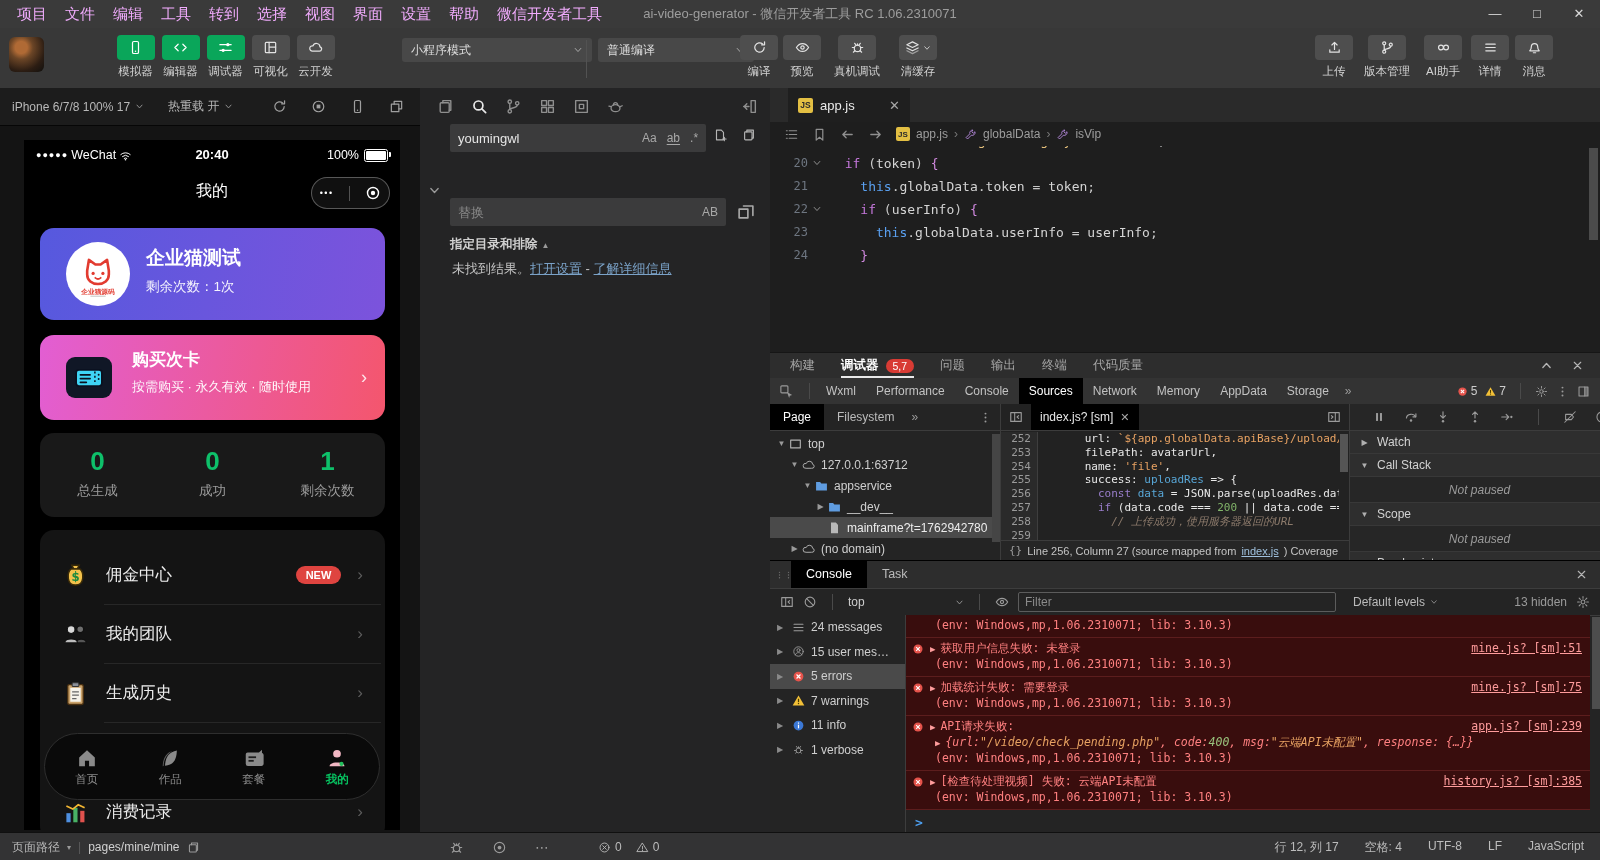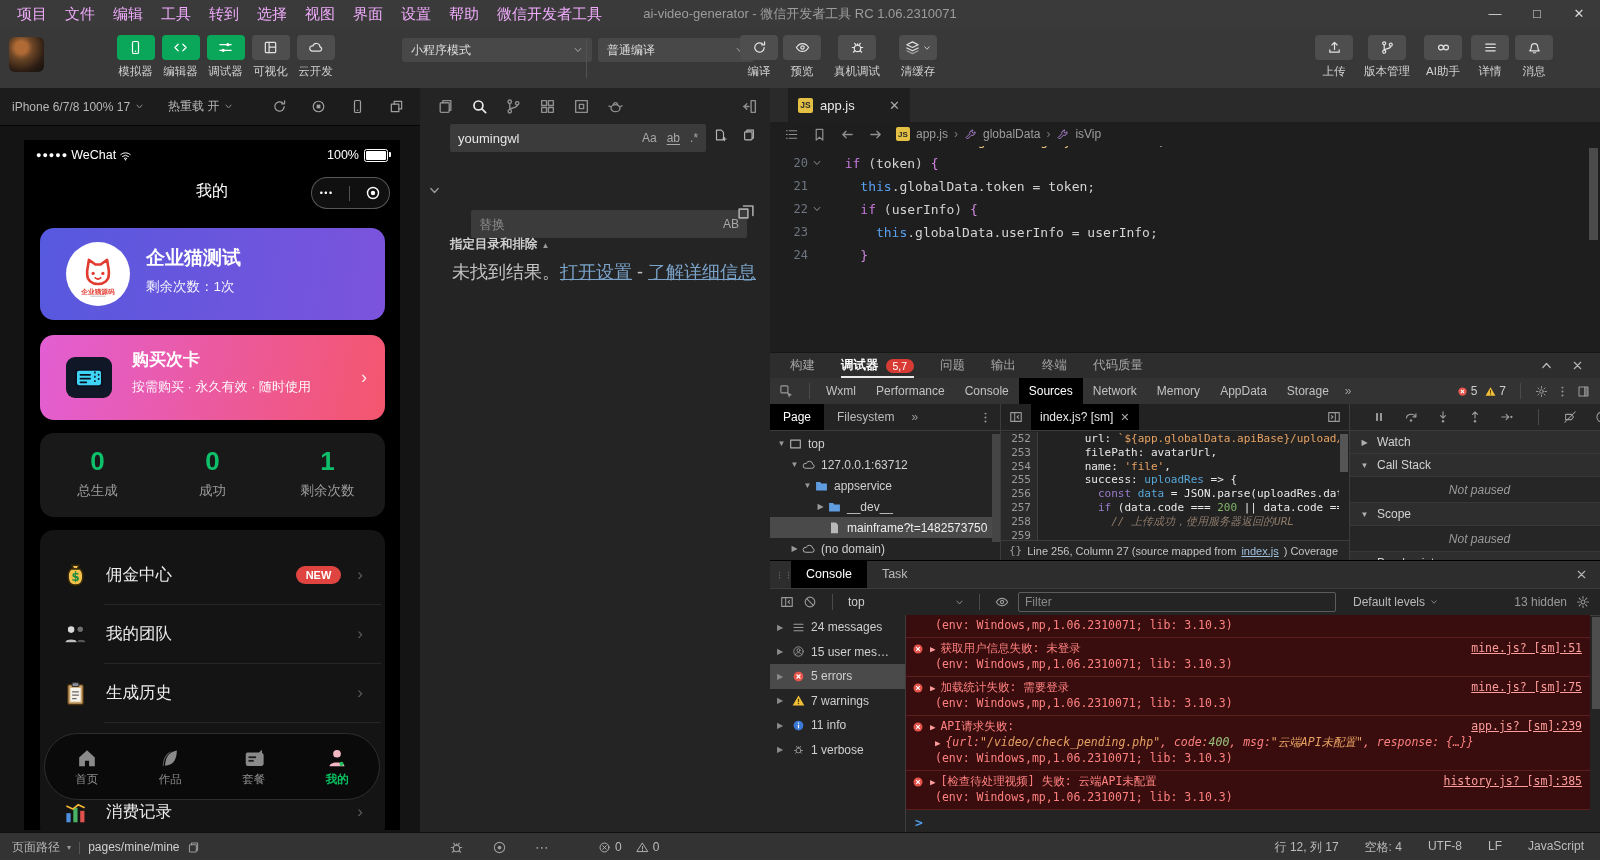--- a/index.html
+++ b/index.html
@@ -100,29 +100,29 @@
   #searchpanel{position:absolute;left:420px;top:88px;width:350px;height:744px;background:#242425;border-right:1px solid #121212;}
   #act-row{height:36px;display:flex;align-items:center;gap:17px;padding-left:17px;}
   #act-row .ic{width:17px;height:17px;color:#8f8f8f;}
   #act-row .ic.active{color:#e8e8e8;}
   #act-collapse{margin-left:auto;margin-right:12px;}
   #search-head{position:absolute;left:30px;top:44px;font-size:11px;color:#cbcbcb;letter-spacing:.3px;}
   #search-head-icons{position:absolute;right:14px;top:40px;display:flex;gap:15px;}
   #search-head-icons .ic{width:14px;height:14px;color:#b5b5b5;}
   #toggle-replace{position:absolute;left:8px;top:96px;width:13px;height:13px;color:#9a9a9a;}
   .sinput{position:absolute;left:30px;height:28px;background:#3b3b3c;border-radius:2px;display:flex;align-items:center;}
-  #replace-input{top:122px;width:276px;margin-left:21px;}
+  #replace-input{top:110px;width:276px;}
   .sinput input{flex:1;min-width:0;background:none;border:none;outline:none;color:#e6e6e6;font-size:13px;padding:0 8px;font-family:inherit;}
   .sinput input::placeholder{color:#8a8a8a;}
   .inicons{display:flex;gap:10px;padding-right:8px;font-size:12px;color:#a8a8a8;align-items:center;}
   .inicons u{text-underline-offset:2px;}
   #replace-all{position:absolute;left:316px;top:113px;width:20px;height:20px;color:#a8a8a8;}
   #dirs-label{position:absolute;left:30px;top:148px;font-size:12.5px;color:#d0d0d0;font-weight:bold;}
   #dirs-label .tri{font-size:8px;color:#9a9a9a;margin-left:4px;}
-  #result-line{position:absolute;left:32px;top:172px;font-size:18px;color:#c4c4c4;}
+  #result-line{position:absolute;left:32px;top:172px;font-size:13px;color:#c4c4c4;}
   .slink{color:#7ba3c9;text-decoration:underline;cursor:pointer;}
 
   
   #editor{position:absolute;left:770px;top:88px;width:830px;height:264px;background:#1e1e1e;overflow:hidden;}
   #ed-tabs{position:absolute;left:0;top:0;right:0;height:34px;background:#2a2a2a;display:flex;z-index:3;}
   .ed-tab{margin-left:18px;width:122px;background:#1f1f1f;display:flex;align-items:center;padding:0 10px;gap:7px;font-size:13px;color:#eaeaea;box-sizing:border-box;}
   .jsbadge{width:15px;height:15px;background:#e3bf43;color:#2b2b2b;font-size:8.5px;font-weight:bold;display:inline-flex;
     align-items:center;justify-content:center;border-radius:2px;flex:none;}
   .tab-x{margin-left:auto;color:#a8a8a8;font-size:13px;}
   #breadcrumb{position:absolute;left:0;top:34px;right:0;height:24px;background:#1e1e1e;display:flex;align-items:center;
@@ -519,20 +519,21 @@
         <span id="p-carrier">
           <span class="dots">●●●●●</span>
           <span>WeChat</span>
           <span class="ic">
               <svg viewBox="0 0 16 16" fill="none" stroke="currentColor" stroke-width="1.3" stroke-linecap="round" stroke-linejoin="round">
                 <path d="M2.2 6.8a8.5 8.5 0 0 1 11.6 0M4.3 9.2a5.6 5.6 0 0 1 7.4 0M6.4 11.5a2.8 2.8 0 0 1 3.2 0" stroke-width="1.2"></path>
                 <circle cx="8" cy="13.2" r="1" fill="currentColor" stroke="none"></circle>
               </svg>
             </span>
         </span>
+        <span id="p-time">20:40</span>
         <span id="p-batt">
           <span>100%</span>
           <span class="battery"></span>
         </span>
       </div>
       <div id="p-nav">
         <div id="p-title">我的</div>
         <div id="capsule">
           <span class="dots">•••</span>
           <span class="cap-div"></span>
@@ -1023,21 +1024,21 @@
               </span>
               <span>__dev__</span>
             </div>
             <div class="trow selected" style="padding-left:45px">
               <span class="tarrow"></span>
               <span class="ticon ic">
                 <svg viewBox="0 0 16 16">
                   <path d="M4 1.8h5.5L12 4.3V14H4z" fill="#b8b8b8"></path>
                 </svg>
               </span>
-              <span>mainframe?t=1482573750</span>
+              <span>mainframe?t=1762942780</span>
             </div>
             <div class="trow" style="padding-left:19px">
               <span class="tarrow">▶</span>
               <span class="ticon ic">
                 <svg viewBox="0 0 16 16" fill="none" stroke="currentColor" stroke-width="1.3" stroke-linecap="round" stroke-linejoin="round">
                   <path d="M4.8 11.8a2.8 2.8 0 1 1 .6-5.5 3.8 3.8 0 0 1 7.4 1 2.3 2.3 0 0 1-.9 4.5z" stroke="#b0b0b0" stroke-width="1.1"></path>
                 </svg>
               </span>
               <span>(no domain)</span>
             </div>

